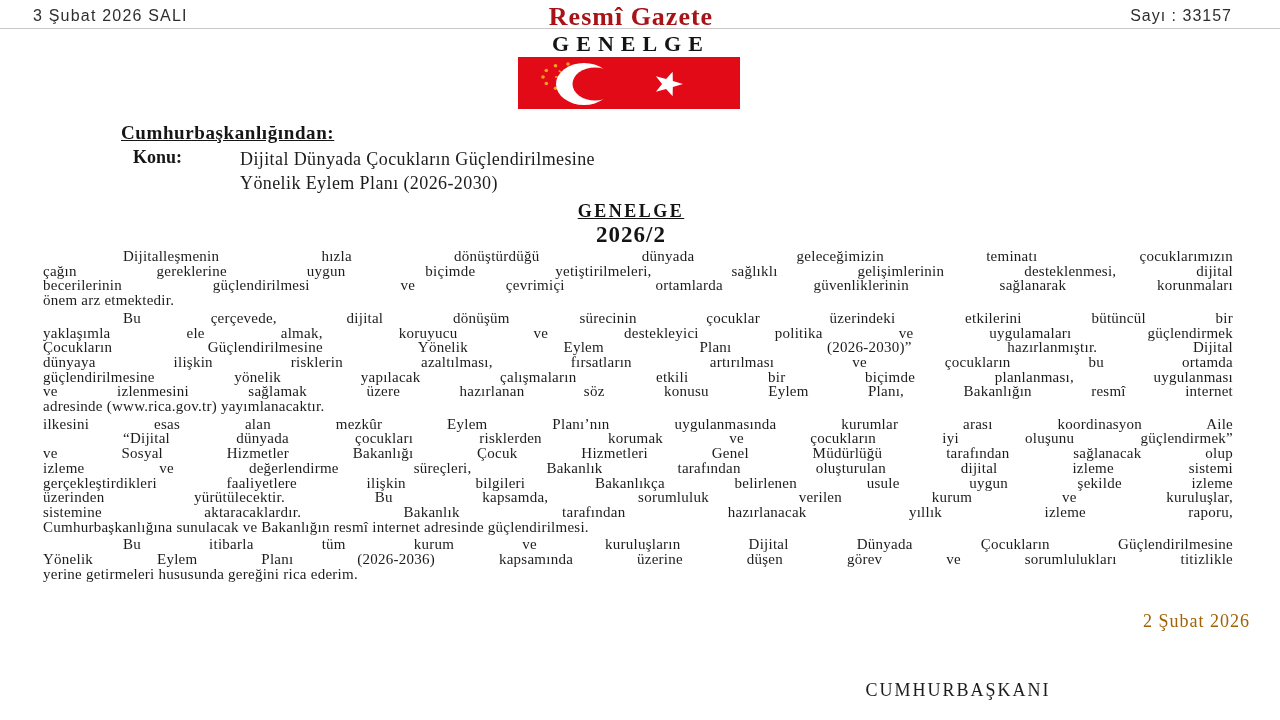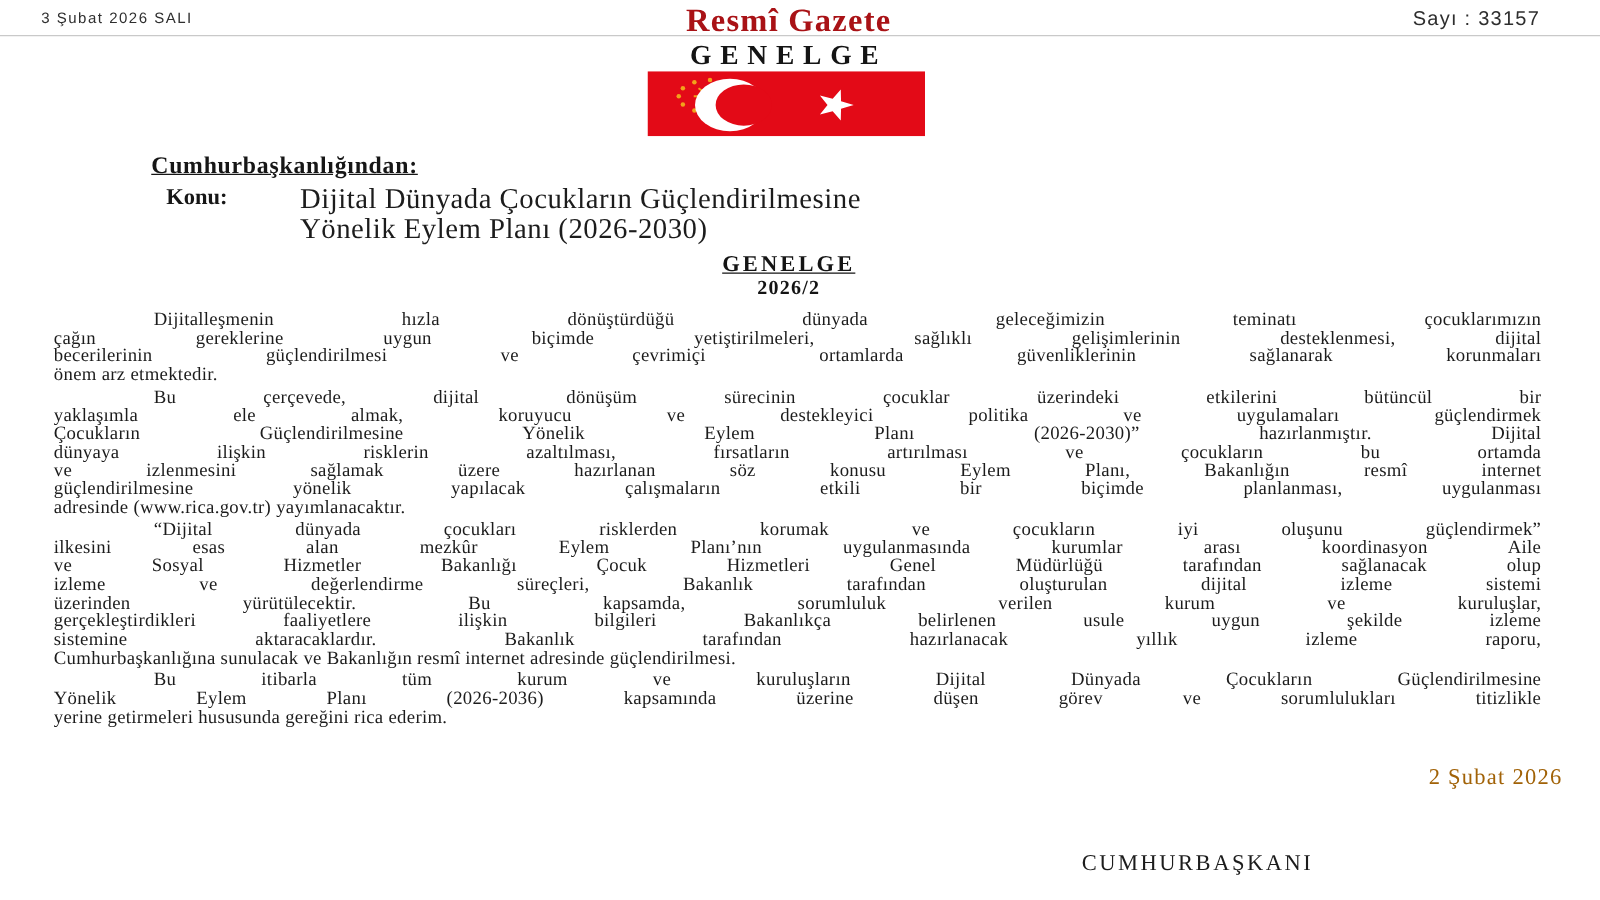--- a/index.html
+++ b/index.html
@@ -3,21 +3,21 @@
 <meta charset="utf-8">
 <style>
   html,body { margin:0; padding:0; background:#ffffff; }
   .page {
     position:relative; width:1280px; height:720px; background:#ffffff;
     overflow:hidden; font-family:"Liberation Serif", serif; color:#1f1f1f;
   }
   
   .hdr-date {
     position:absolute; left:33px; top:7px;
-    font-family:"Liberation Sans", sans-serif; font-size:12px;
+    font-family:"Liberation Sans", sans-serif; font-size:16px;
     letter-spacing:1.2px; color:#2e2e2e; white-space:nowrap;
   }
   .hdr-title {
     position:absolute; left:0; right:18px; top:2px; text-align:center;
     font-family:"Liberation Serif", serif; font-weight:bold; font-size:26px;
     letter-spacing:1px; color:#a91216; white-space:nowrap;
   }
   .hdr-issue {
     position:absolute; right:48px; top:7px;
     font-family:"Liberation Sans", sans-serif; font-size:16px;
@@ -33,32 +33,32 @@
   
   .from {
     position:absolute; left:121px; top:122px; font-size:19px; font-weight:bold;
     text-decoration:underline; letter-spacing:0.6px; color:#161616; white-space:nowrap;
   }
   .konu-label {
     position:absolute; left:133px; top:147px; font-size:18px; font-weight:bold;
     color:#161616; white-space:nowrap;
   }
   .konu-text {
-    position:absolute; left:240px; top:147px; width:640px; font-size:23px;
+    position:absolute; left:240px; top:147px; width:640px; font-size:18px;
     line-height:24px; letter-spacing:0.4px; color:#1c1c1c;
   }
   
   .circ-title {
     position:absolute; left:0; right:18px; top:201px; text-align:center;
     font-size:18px; font-weight:bold; letter-spacing:2.5px;
     text-decoration:underline; color:#141414; white-space:nowrap;
   }
   .circ-no {
     position:absolute; left:0; right:18px; top:222px; text-align:center;
-    font-size:16px; font-weight:bold; letter-spacing:1px; color:#141414; white-space:nowrap;
+    font-size:23px; font-weight:bold; letter-spacing:1px; color:#141414; white-space:nowrap;
   }
   
   .body-text {
     position:absolute; left:43px; top:249px; width:1190px;
     font-size:15px; line-height:14.7px; letter-spacing:0.25px; color:#1c1c1c;
   }
   .para { margin:0 0 3px 0; }
   .bline { text-align:justify; text-align-last:justify; }
   .bline.first { padding-left:80px; }
   .bline.last { text-align-last:left; }
@@ -131,31 +131,31 @@
         <div class="bline first">Dijitalleşmenin hızla dönüştürdüğü dünyada geleceğimizin teminatı çocuklarımızın</div>
         <div class="bline">çağın gereklerine uygun biçimde yetiştirilmeleri, sağlıklı gelişimlerinin desteklenmesi, dijital</div>
         <div class="bline">becerilerinin güçlendirilmesi ve çevrimiçi ortamlarda güvenliklerinin sağlanarak korunmaları</div>
         <div class="bline last">önem arz etmektedir.</div>
       </div>
       <div class="para">
         <div class="bline first">Bu çerçevede, dijital dönüşüm sürecinin çocuklar üzerindeki etkilerini bütüncül bir</div>
         <div class="bline">yaklaşımla ele almak, koruyucu ve destekleyici politika ve uygulamaları güçlendirmek</div>
         <div class="bline">Çocukların Güçlendirilmesine Yönelik Eylem Planı (2026-2030)” hazırlanmıştır. Dijital</div>
         <div class="bline">dünyaya ilişkin risklerin azaltılması, fırsatların artırılması ve çocukların bu ortamda</div>
+        <div class="bline">güçlendirilmesine yönelik yapılacak çalışmaların etkili bir biçimde planlanması, uygulanması</div>
         <div class="bline">ve izlenmesini sağlamak üzere hazırlanan söz konusu Eylem Planı, Bakanlığın resmî internet</div>
-        <div class="bline">güçlendirilmesine yönelik yapılacak çalışmaların etkili bir biçimde planlanması, uygulanması</div>
         <div class="bline last">adresinde (www.rica.gov.tr) yayımlanacaktır.</div>
       </div>
       <div class="para">
+        <div class="bline">ilkesini esas alan mezkûr Eylem Planı’nın uygulanmasında kurumlar arası koordinasyon Aile</div>
         <div class="bline first">“Dijital dünyada çocukları risklerden korumak ve çocukların iyi oluşunu güçlendirmek”</div>
-        <div class="bline">ilkesini esas alan mezkûr Eylem Planı’nın uygulanmasında kurumlar arası koordinasyon Aile</div>
         <div class="bline">ve Sosyal Hizmetler Bakanlığı Çocuk Hizmetleri Genel Müdürlüğü tarafından sağlanacak olup</div>
         <div class="bline">izleme ve değerlendirme süreçleri, Bakanlık tarafından oluşturulan dijital izleme sistemi</div>
+        <div class="bline">gerçekleştirdikleri faaliyetlere ilişkin bilgileri Bakanlıkça belirlenen usule uygun şekilde izleme</div>
         <div class="bline">üzerinden yürütülecektir. Bu kapsamda, sorumluluk verilen kurum ve kuruluşlar,</div>
-        <div class="bline">gerçekleştirdikleri faaliyetlere ilişkin bilgileri Bakanlıkça belirlenen usule uygun şekilde izleme</div>
         <div class="bline">sistemine aktaracaklardır. Bakanlık tarafından hazırlanacak yıllık izleme raporu,</div>
         <div class="bline last">Cumhurbaşkanlığına sunulacak ve Bakanlığın resmî internet adresinde güçlendirilmesi.</div>
       </div>
       <div class="para">
         <div class="bline first">Bu itibarla tüm kurum ve kuruluşların Dijital Dünyada Çocukların Güçlendirilmesine</div>
         <div class="bline">Yönelik Eylem Planı (2026-2036) kapsamında üzerine düşen görev ve sorumlulukları titizlikle</div>
         <div class="bline last">yerine getirmeleri hususunda gereğini rica ederim.</div>
       </div>
     </div>
 

